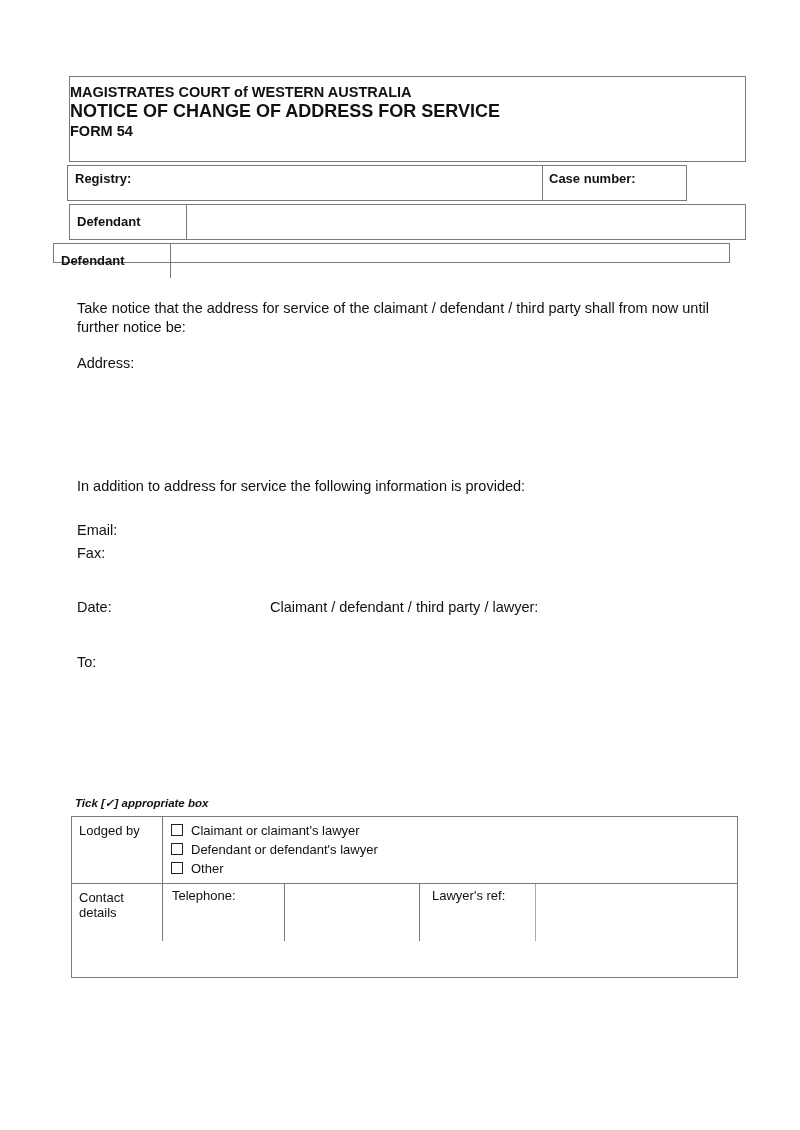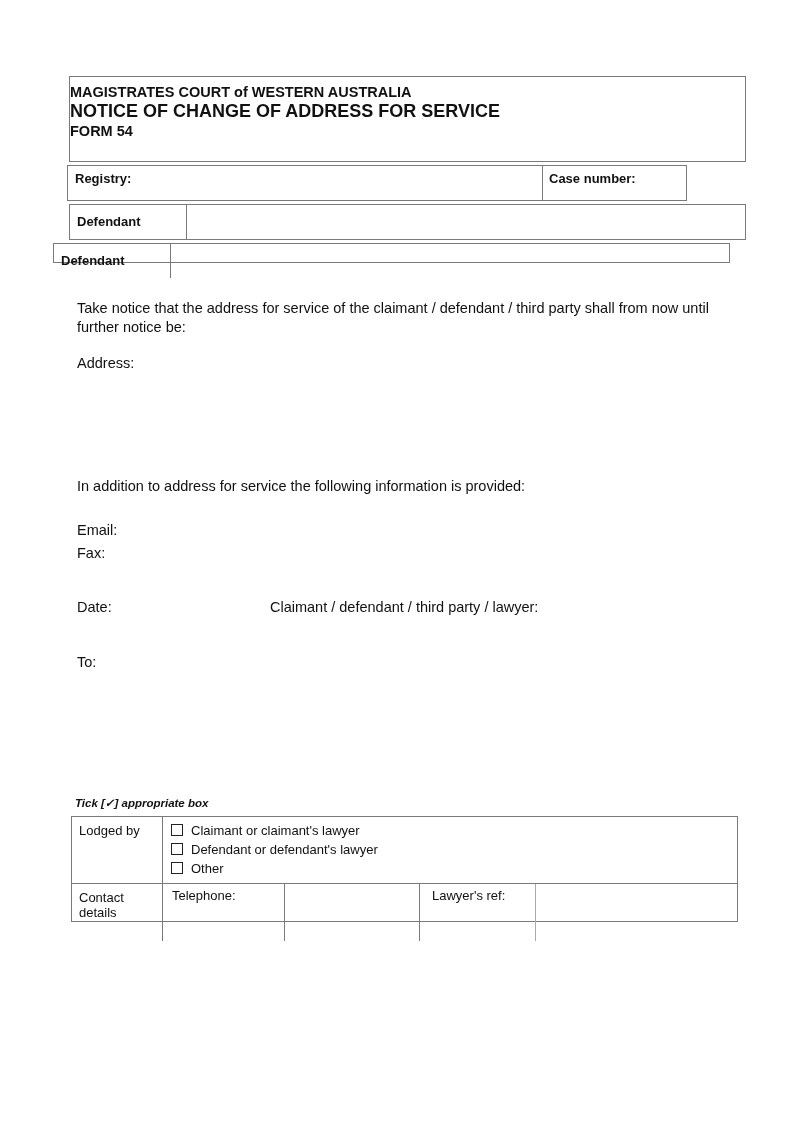--- a/index.html
+++ b/index.html
@@ -54,21 +54,21 @@
 <div class="txt" style="left:77px; top:354px;">Address:</div>
 <div class="txt" style="left:77px; top:477px;">In addition to address for service the following information is provided:</div>
 <div class="txt" style="left:77px; top:521px;">Email:</div>
 <div class="txt" style="left:77px; top:544px;">Fax:</div>
 <div class="txt" style="left:77px; top:598px;">Date:</div>
 <div class="txt" style="left:270px; top:598px;">Claimant / defendant / third party / lawyer:</div>
 <div class="txt" style="left:77px; top:653px;">To:</div>
 
 <div class="tick-note">Tick [✓] appropriate box</div>
 
-<div class="box" style="left:71px; top:816px; width:667px; height:106px;">
+<div class="box" style="left:71px; top:816px; width:667px; height:162px;">
 
   <div class="hline" style="left:0; top:66px; width:665px;"></div>
 
   <div class="vline" style="left:90px; top:0; height:124px;"></div>
 
   <div class="small" style="left:7px; top:4px;">Lodged by</div>
 
   <div class="cbrow" style="left:99px; top:4px;">
     <span class="cb"></span><span>Claimant or claimant's lawyer</span>
   </div>

